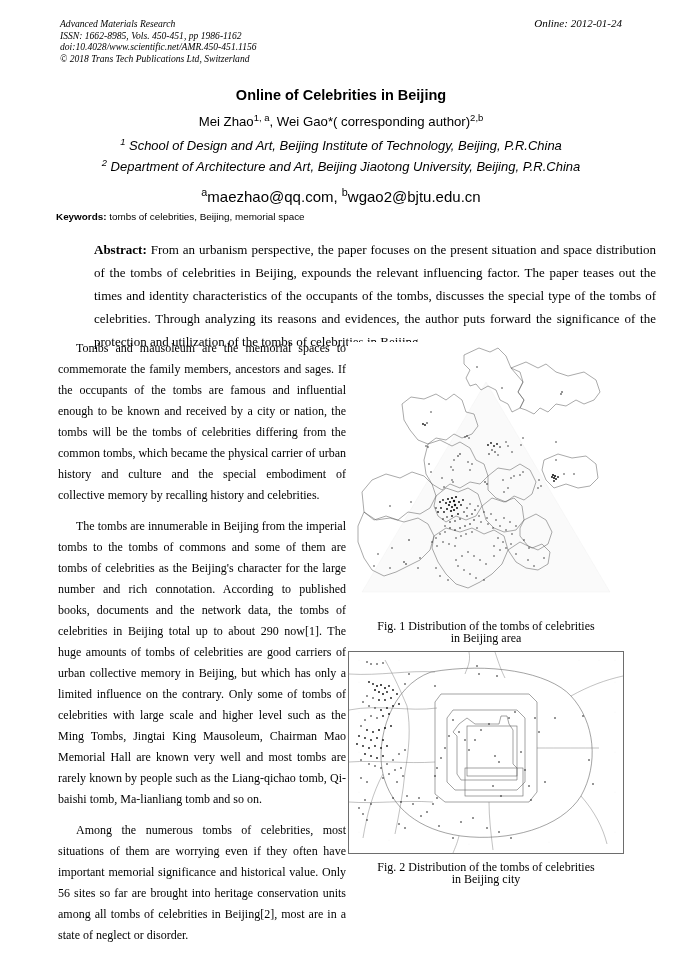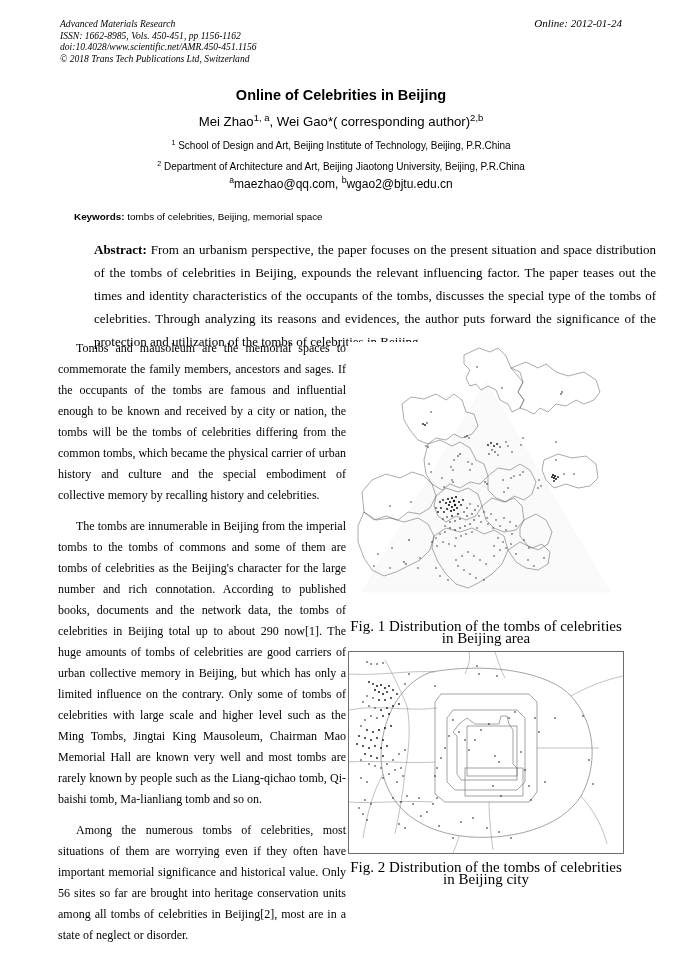--- a/index.html
+++ b/index.html
@@ -60,36 +60,37 @@
     line-height: 18px;
     margin: 0;
   }
   .authors {
     font-size: 13.2px;
     line-height: 17px;
     margin-top: 9px;
     white-space: nowrap;
   }
   .affil {
-    font-size: 10px;
+    font-size: 13px;
     line-height: 14px;
     margin-top: 9px;
+    font-style: italic;
   }
   .affil.second { margin-top: 7px; }
   .emails {
-    font-size: 12px;
+    font-size: 15px;
     line-height: 14px;
-    margin-top: 3px;
+    margin-top: 16px;
   }
   sup { font-size: 0.72em; vertical-align: super; line-height: 0; }
 
   
   .keywords {
     position: absolute;
-    left: 74px;
+    left: 56px;
     top: 210px;
     width: 562px;
     font-family: "Liberation Sans", sans-serif;
     font-size: 9.9px;
     line-height: 13px;
   }
   .keywords .kw-label { font-weight: bold; }
 
   
   .abstract {
@@ -128,21 +129,21 @@
     position: absolute;
     left: 348px;
     top: 338px;
     width: 276px;
   }
 
   
   .figure { position: relative; }
   .fig-caption {
     font-family: "Liberation Serif", serif;
-    font-size: 15px;
+    font-size: 12px;
     line-height: 12.4px;
     text-align: center;
     margin-top: 4px;
   }
   .fig-caption .cap-line { display: block; }
 
   #fig1-wrap { position: absolute; left: 0px; top: 4px; width: 276px; height: 272px; }
   #fig1-wrap svg { display: block; width: 276px; height: 272px; }
   #fig1-cap { position: absolute; left: 0px; top: 278px; width: 276px; }
 
@@ -163,21 +164,21 @@
   .road { fill: none; stroke: #777; stroke-width: 0.45; }
   .bg-dots { fill: #cfcfcf; }
 </style>
 </head>
 <body>
 
 <div class="page">
 
   <div class="journal-header">
     <span class="line">Advanced Materials Research</span>
-    <span class="line">ISSN: 1662-8985, Vols. 450-451, pp 1156-1162</span>
+    <span class="line">ISSN: 1662-8985, Vols. 450-451, pp 1986-1162</span>
     <span class="line">doi:10.4028/www.scientific.net/AMR.450-451.1156</span>
     <span class="line">© 2018 Trans Tech Publications Ltd, Switzerland</span>
     <span class="online-date">Online: 2012-01-24</span>
   </div>
 
   <div class="title-block">
     <h1 class="paper-title">Online of Celebrities in Beijing</h1>
 
     <div class="authors">
       <span>Mei Zhao</span><sup>1, a</sup><span>, </span><span>Wei Gao*( corresponding author)</span><sup>2,b</sup>

